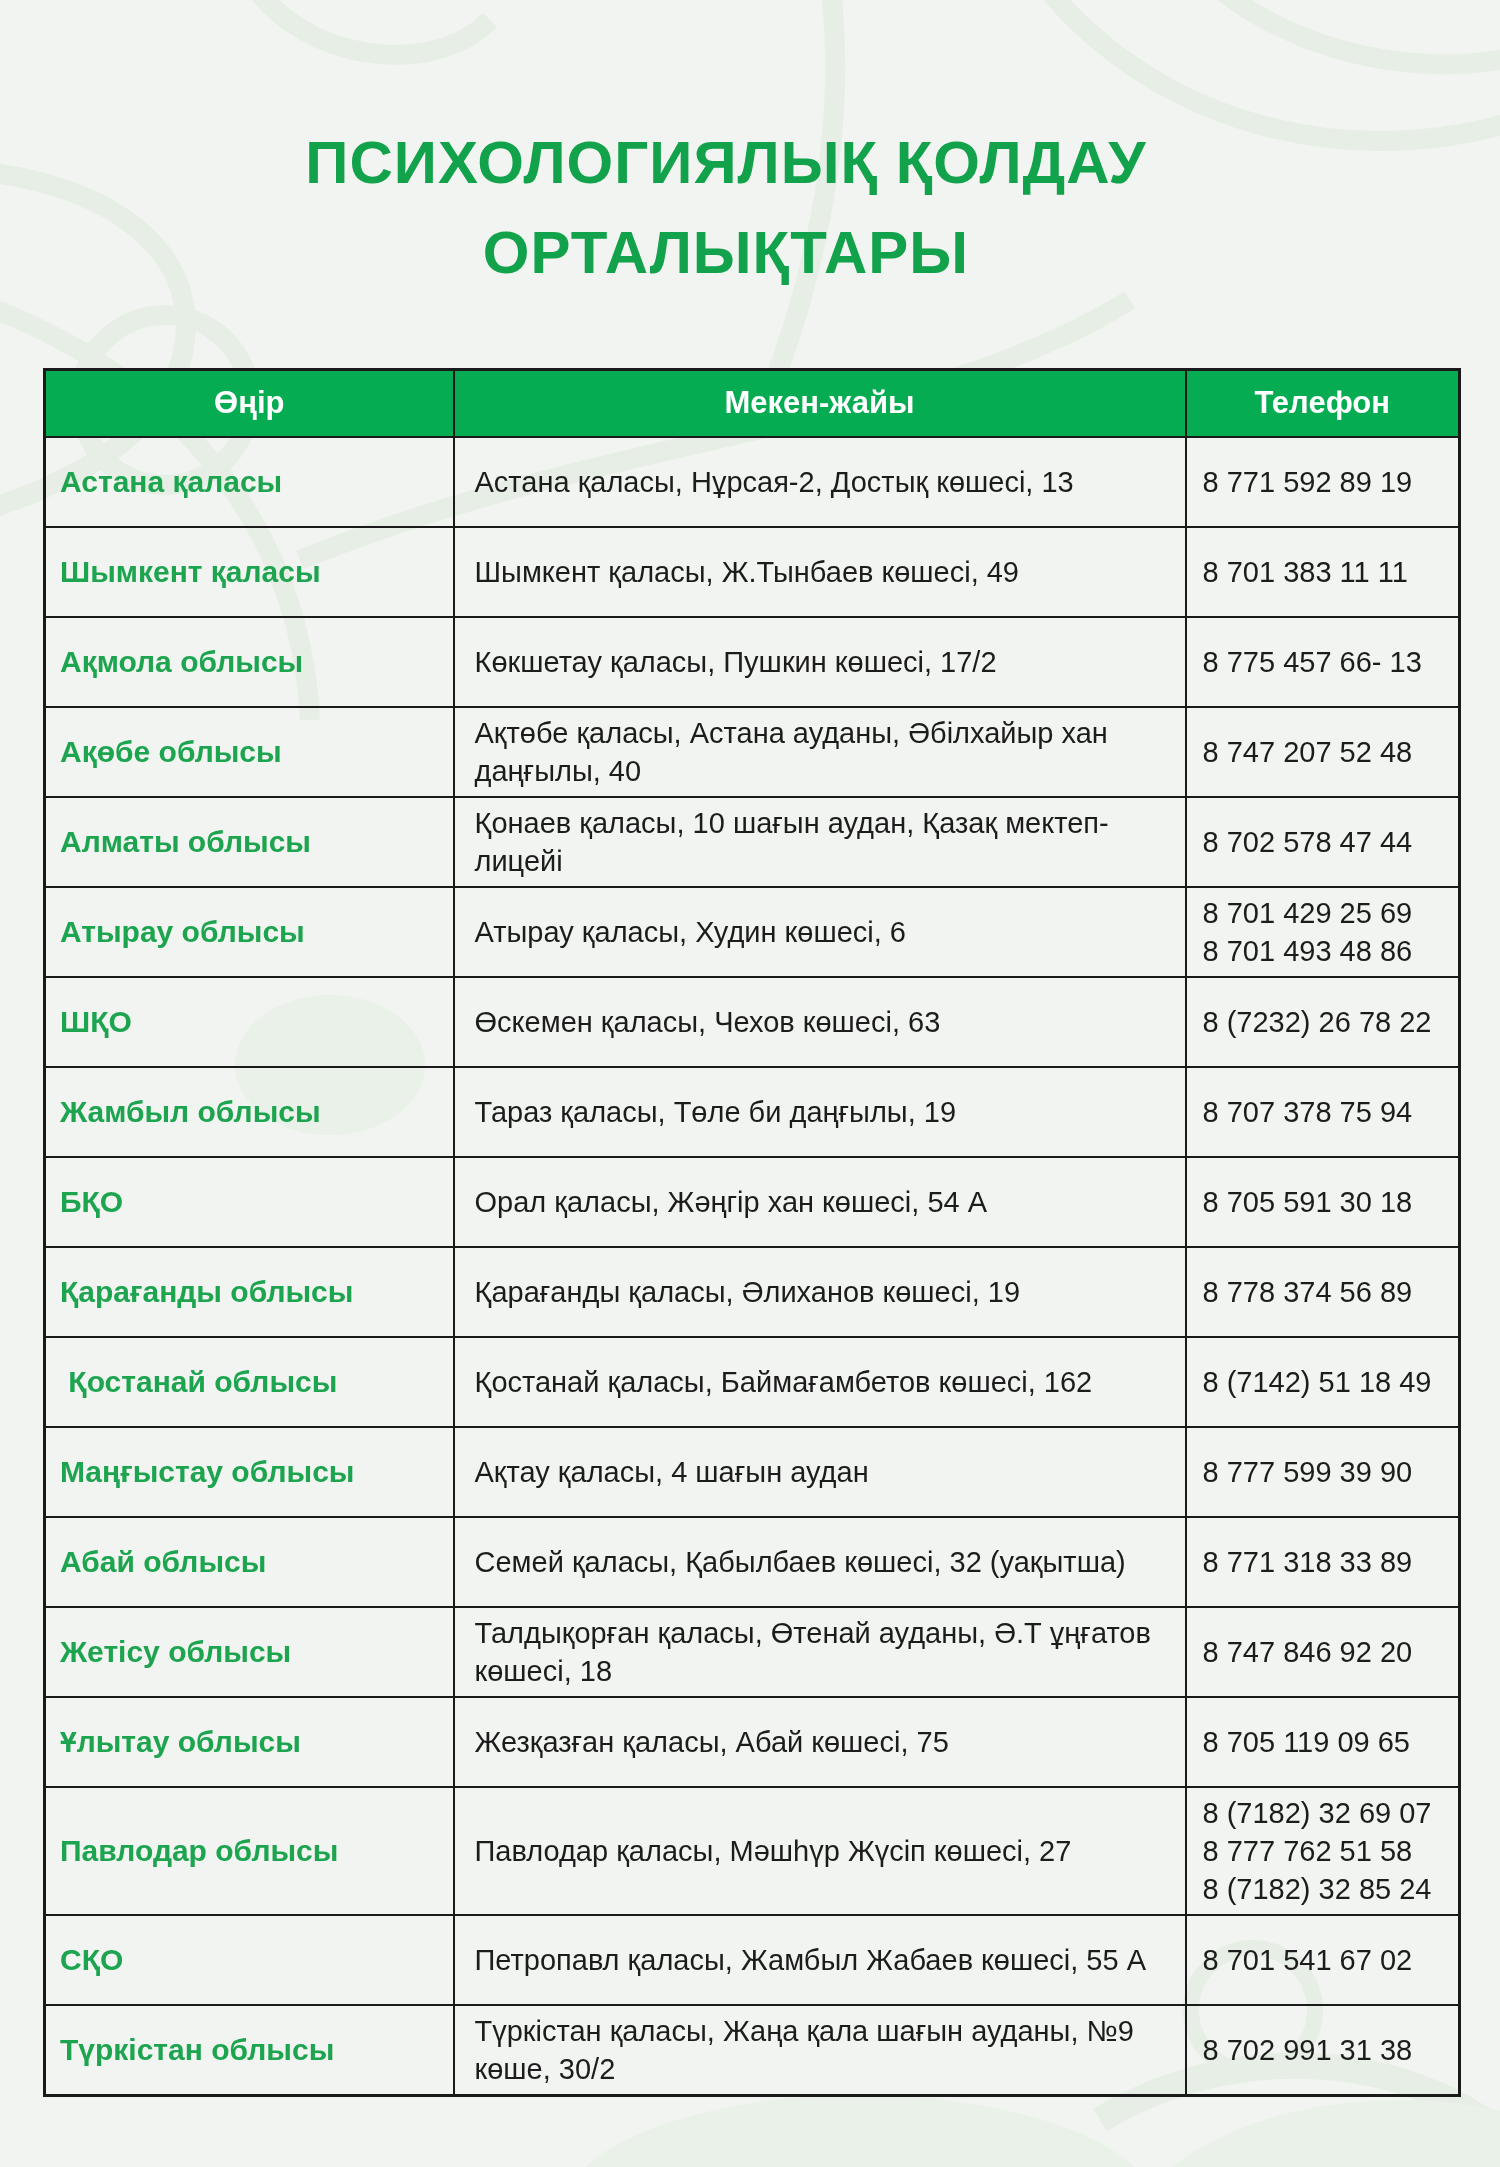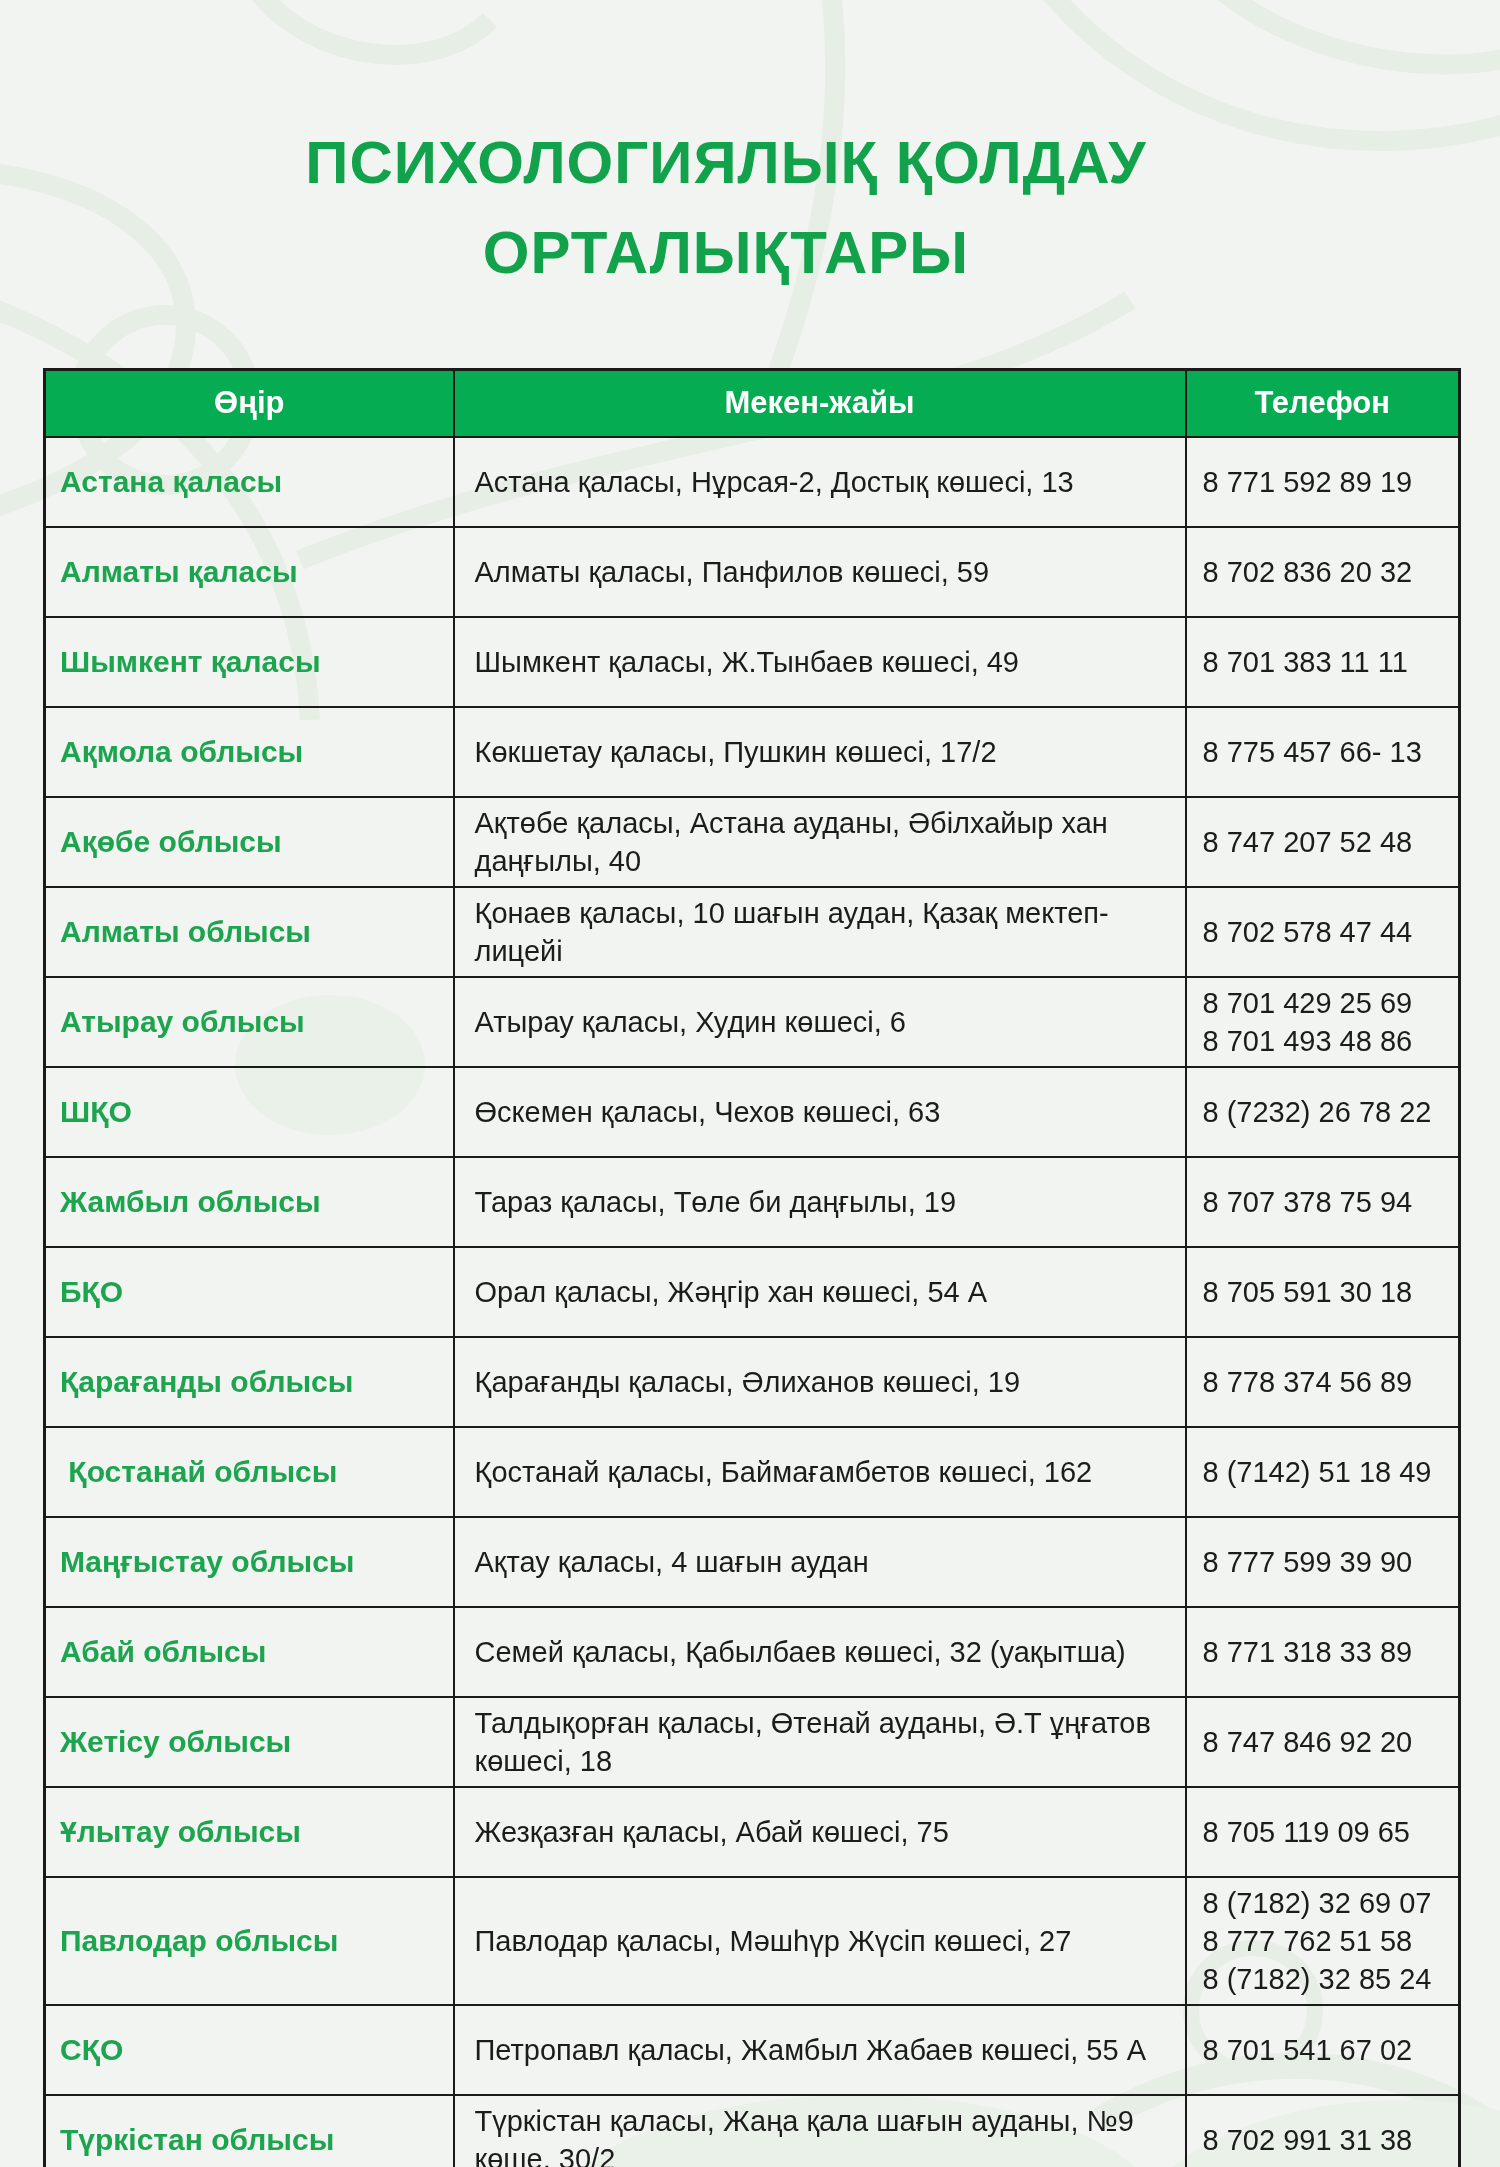--- a/index.html
+++ b/index.html
@@ -119,27 +119,20 @@
   </thead>
   <tbody>
       <tr>
         <td class="cell-region">Астана қаласы</td>
         <td class="cell-address">Астана қаласы, Нұрсая-2, Достық көшесі, 13</td>
         <td class="cell-phone">
           <span class="phone-line">8 771 592 89 19</span>
         </td>
       </tr>
       <tr>
-        <td class="cell-region">Алматы қаласы</td>
-        <td class="cell-address">Алматы қаласы, Панфилов көшесі, 59</td>
-        <td class="cell-phone">
-          <span class="phone-line">8 702 836 20 32</span>
-        </td>
-      </tr>
-      <tr>
         <td class="cell-region">Шымкент қаласы</td>
         <td class="cell-address">Шымкент қаласы, Ж.Тынбаев көшесі, 49</td>
         <td class="cell-phone">
           <span class="phone-line">8 701 383 11 11</span>
         </td>
       </tr>
       <tr>
         <td class="cell-region">Ақмола облысы</td>
         <td class="cell-address">Көкшетау қаласы, Пушкин көшесі, 17/2</td>
         <td class="cell-phone">

